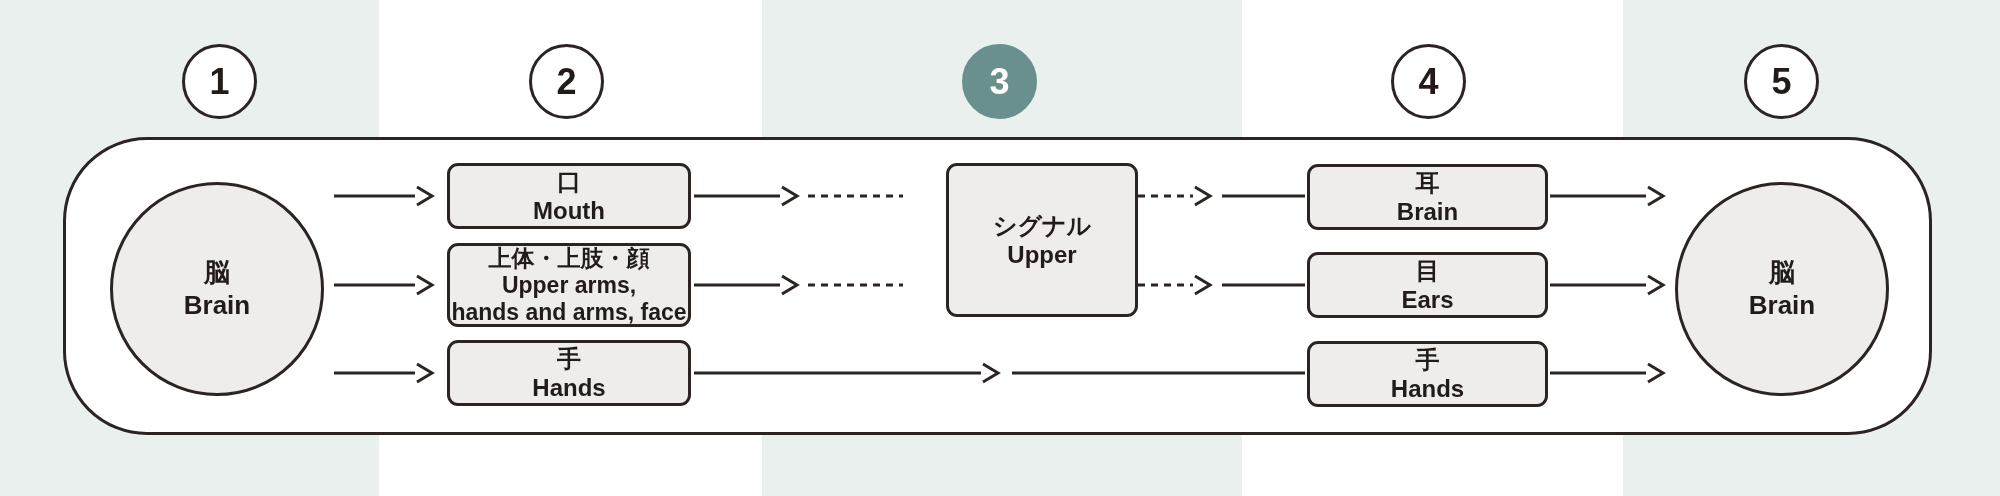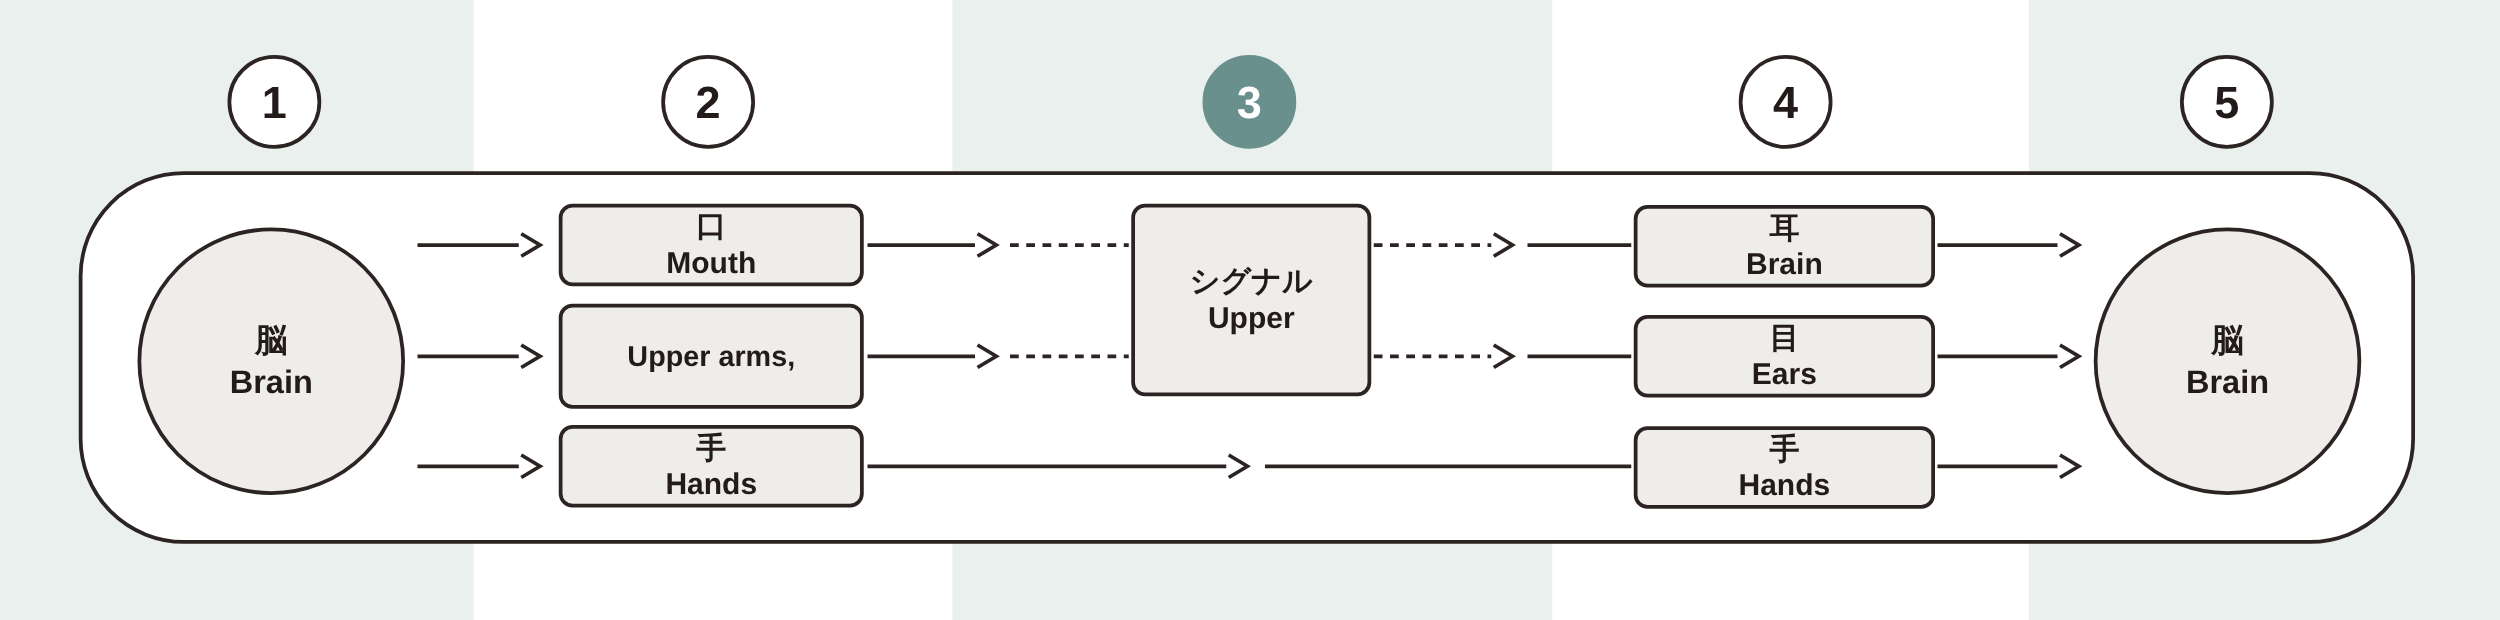--- a/index.html
+++ b/index.html
@@ -93,28 +93,30 @@
   <div class="node circle-node" style="left:110px;top:182px;width:214px;height:214px">
     <span>脳</span>
     <span>Brain</span>
   </div>
 
   <div class="node box" style="left:447px;top:163px;width:244px;height:66px">
     <span>口</span>
     <span>Mouth</span>
   </div>
   <div class="node box tall" style="left:447px;top:243px;width:244px;height:84px">
+    <span>上体・上肢・顔</span>
     <span>Upper arms,</span>
+    <span class="en2">hands and arms, face</span>
   </div>
   <div class="node box" style="left:447px;top:340px;width:244px;height:66px">
     <span>手</span>
     <span>Hands</span>
   </div>
 
-  <div class="node box" style="left:905px;top:163px;width:192px;height:154px">
+  <div class="node box" style="left:946px;top:163px;width:192px;height:154px">
     <span>シグナル</span>
     <span>Upper</span>
   </div>
 
   <div class="node box" style="left:1307px;top:164px;width:241px;height:66px">
     <span>耳</span>
     <span>Brain</span>
   </div>
   <div class="node box" style="left:1307px;top:252px;width:241px;height:66px">
     <span>目</span>

